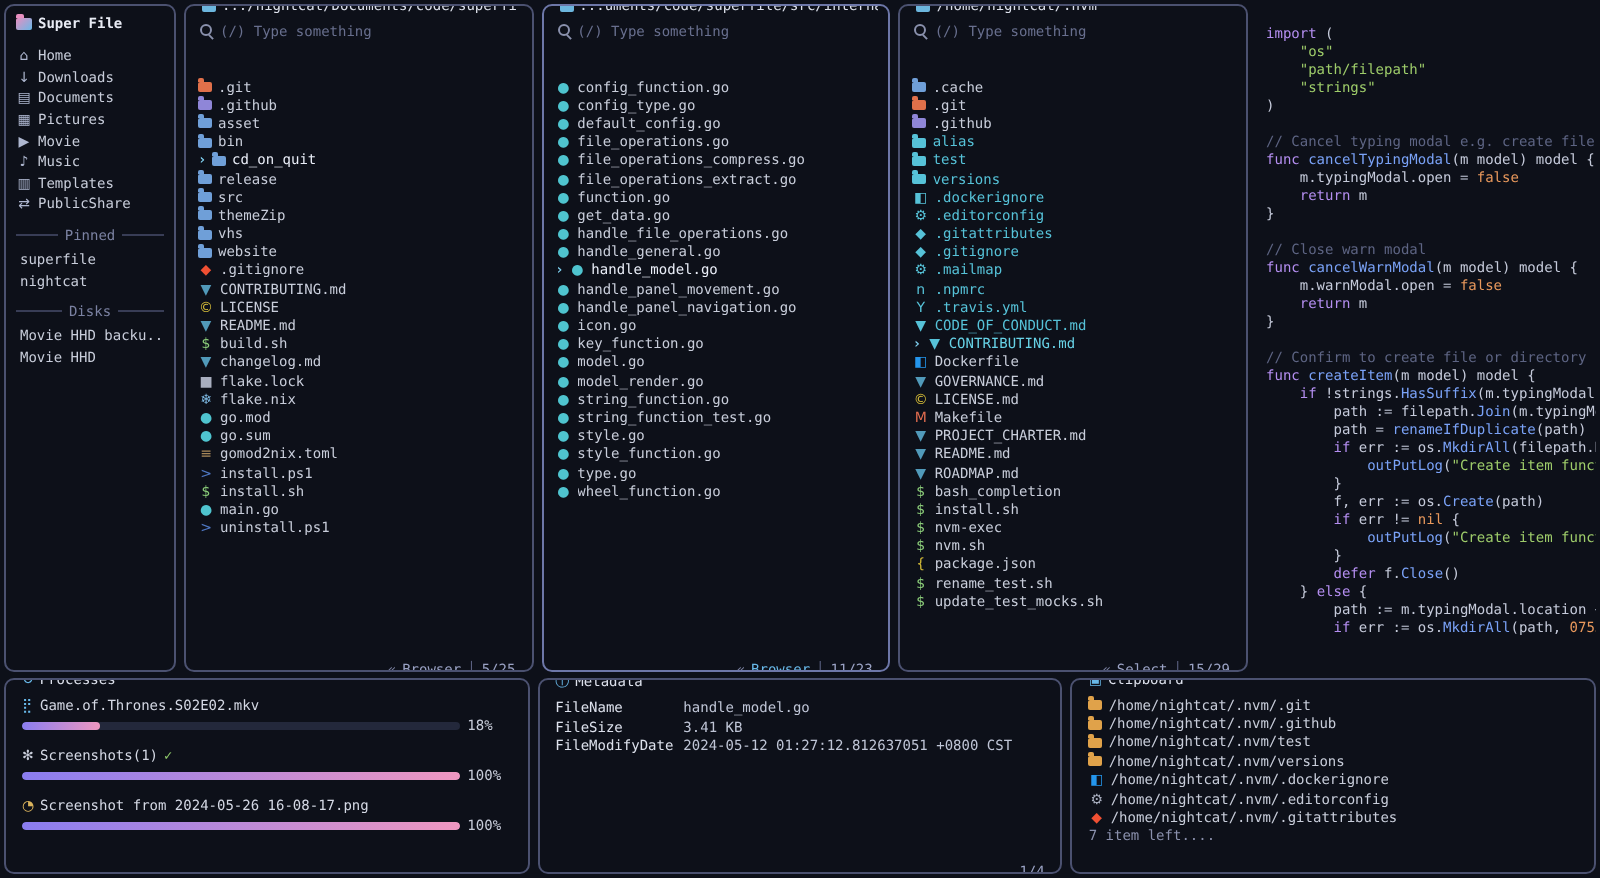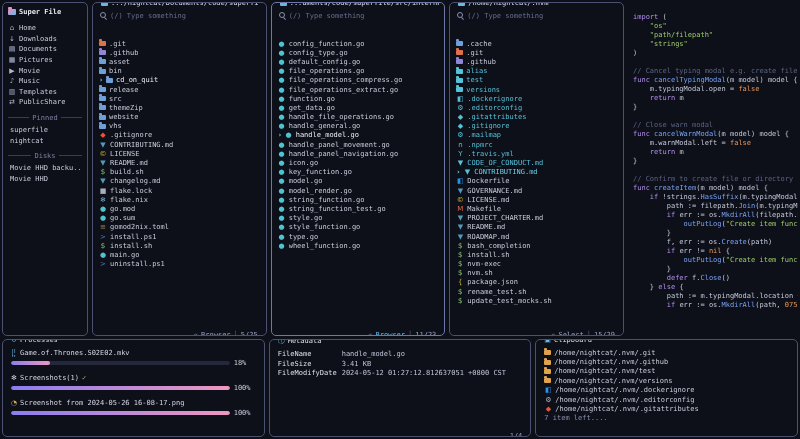--- a/index.html
+++ b/index.html
@@ -173,25 +173,25 @@
           <div class="frow">
             <span class="ic ic-folder" style="color: rgb(111, 159, 216);"></span>
             <span class="fname">src</span>
           </div>
           <div class="frow">
             <span class="ic ic-folder" style="color: rgb(111, 159, 216);"></span>
             <span class="fname">themeZip</span>
           </div>
           <div class="frow">
             <span class="ic ic-folder" style="color: rgb(111, 159, 216);"></span>
+            <span class="fname">vhs</span>
+          </div>
+          <div class="frow">
+            <span class="ic ic-folder" style="color: rgb(111, 159, 216);"></span>
             <span class="fname">website</span>
-          </div>
-          <div class="frow">
-            <span class="ic ic-folder" style="color: rgb(111, 159, 216);"></span>
-            <span class="fname">vhs</span>
           </div>
           <div class="frow">
             <span class="ic ic-glyph" style="color: rgb(240, 80, 51);">◆</span>
             <span class="fname">.gitignore</span>
           </div>
           <div class="frow">
             <span class="ic ic-glyph" style="color: rgb(81, 154, 186);">▼</span>
             <span class="fname">CONTRIBUTING.md</span>
           </div>
           <div class="frow">
@@ -510,28 +510,29 @@
         <div class="cl"><span class="tok-p">)</span></div>
         <div class="cl">&nbsp;</div>
         <div class="cl"><span class="tok-c">// Cancel typing modal e.g. create file o</span></div>
         <div class="cl"><span class="tok-k">func</span><span class="tok-p"> </span><span class="tok-f">cancelTypingModal</span><span class="tok-p">(m model) model {</span></div>
         <div class="cl"><span class="tok-p">    m.typingModal.open = </span><span class="tok-o">false</span></div>
         <div class="cl"><span class="tok-k">    return</span><span class="tok-p"> m</span></div>
         <div class="cl"><span class="tok-p">}</span></div>
         <div class="cl">&nbsp;</div>
         <div class="cl"><span class="tok-c">// Close warn modal</span></div>
         <div class="cl"><span class="tok-k">func</span><span class="tok-p"> </span><span class="tok-f">cancelWarnModal</span><span class="tok-p">(m model) model {</span></div>
-        <div class="cl"><span class="tok-p">    m.warnModal.left = </span><span class="tok-o">false</span></div>
+        <div class="cl"><span class="tok-p">    m.warnModal.open = </span><span class="tok-o">false</span></div>
         <div class="cl"><span class="tok-k">    return</span><span class="tok-p"> m</span></div>
         <div class="cl"><span class="tok-p">}</span></div>
         <div class="cl">&nbsp;</div>
         <div class="cl"><span class="tok-c">// Confirm to create file or directory</span></div>
         <div class="cl"><span class="tok-k">func</span><span class="tok-p"> </span><span class="tok-f">createItem</span><span class="tok-p">(m model) model {</span></div>
         <div class="cl"><span class="tok-k">    if</span><span class="tok-p"> !strings.</span><span class="tok-f">HasSuffix</span><span class="tok-p">(m.typingModal.t</span></div>
         <div class="cl"><span class="tok-p">        path := filepath.</span><span class="tok-f">Join</span><span class="tok-p">(m.typingModa</span></div>
+        <div class="cl"><span class="tok-p">        path = </span><span class="tok-f">renameIfDuplicate</span><span class="tok-p">(path)</span></div>
         <div class="cl"><span class="tok-k">        if</span><span class="tok-p"> err := os.</span><span class="tok-f">MkdirAll</span><span class="tok-p">(filepath.Dir</span></div>
         <div class="cl"><span class="tok-p">            </span><span class="tok-f">outPutLog</span><span class="tok-p">(</span><span class="tok-s">"Create item functio</span></div>
         <div class="cl"><span class="tok-p">        }</span></div>
         <div class="cl"><span class="tok-p">        f, err := os.</span><span class="tok-f">Create</span><span class="tok-p">(path)</span></div>
         <div class="cl"><span class="tok-k">        if</span><span class="tok-p"> err != </span><span class="tok-o">nil</span><span class="tok-p"> {</span></div>
         <div class="cl"><span class="tok-p">            </span><span class="tok-f">outPutLog</span><span class="tok-p">(</span><span class="tok-s">"Create item functi</span></div>
         <div class="cl"><span class="tok-p">        }</span></div>
         <div class="cl"><span class="tok-k">        defer</span><span class="tok-p"> f.</span><span class="tok-f">Close</span><span class="tok-p">()</span></div>
         <div class="cl"><span class="tok-p">    } </span><span class="tok-k">else</span><span class="tok-p"> {</span></div>
         <div class="cl"><span class="tok-p">        path := m.typingModal.location + </span></div>

